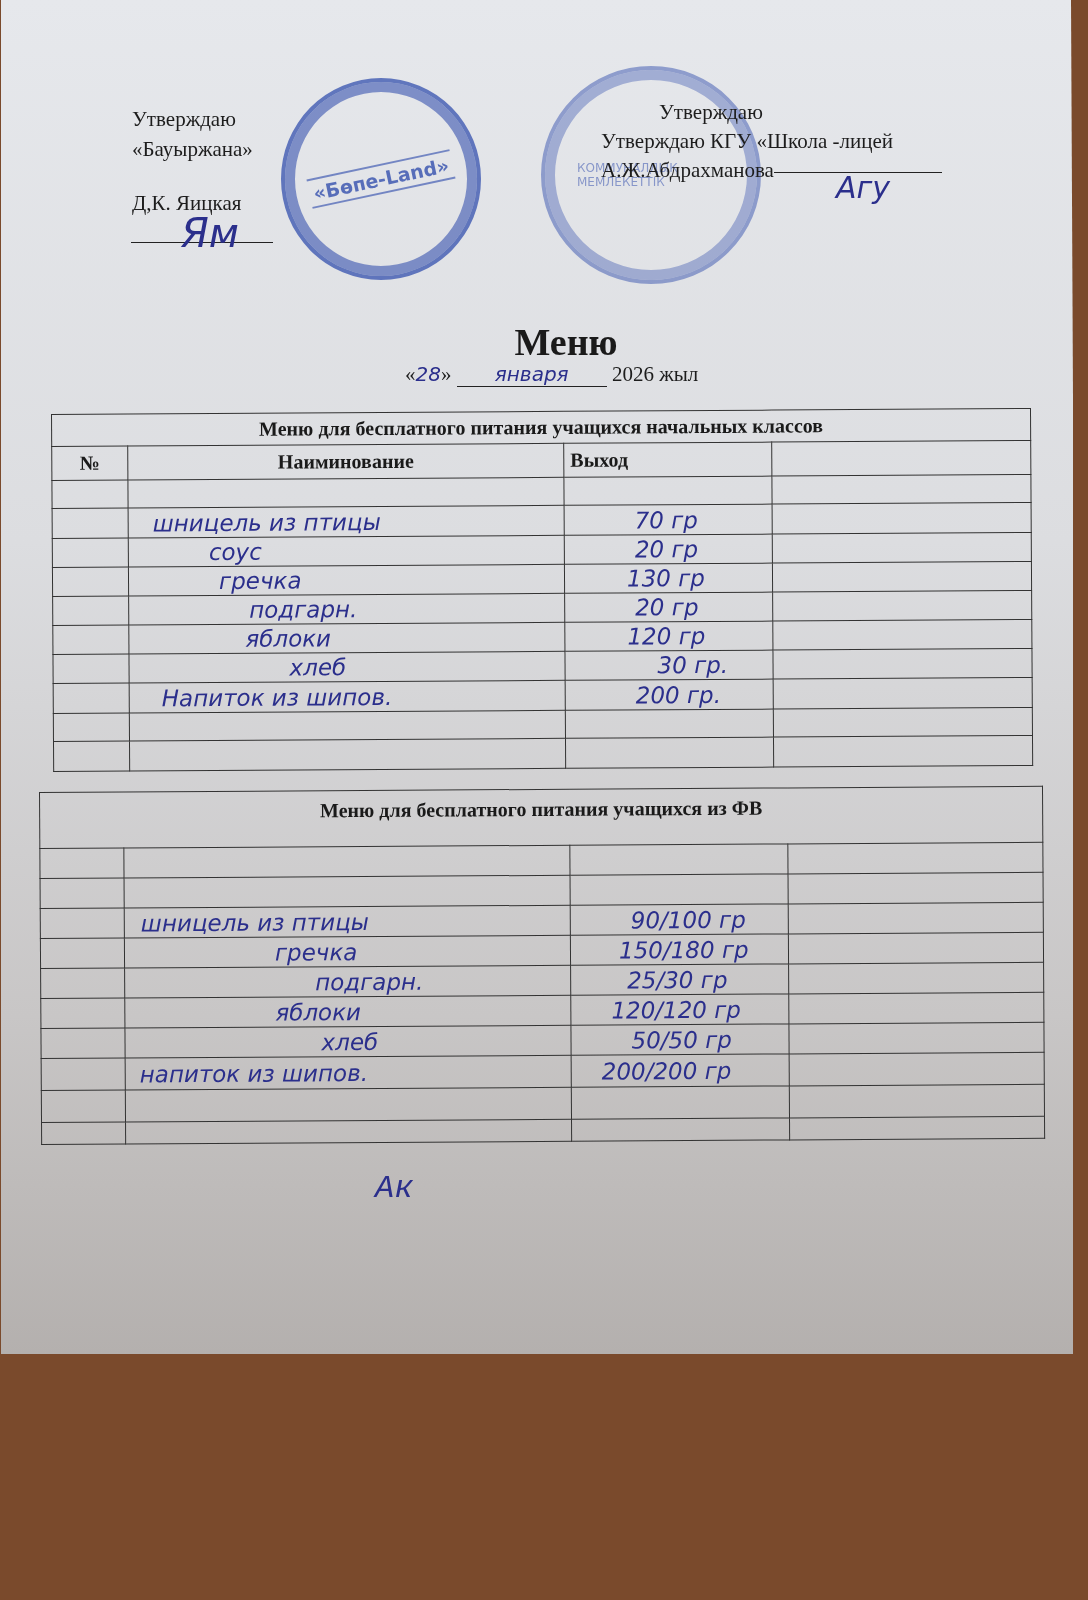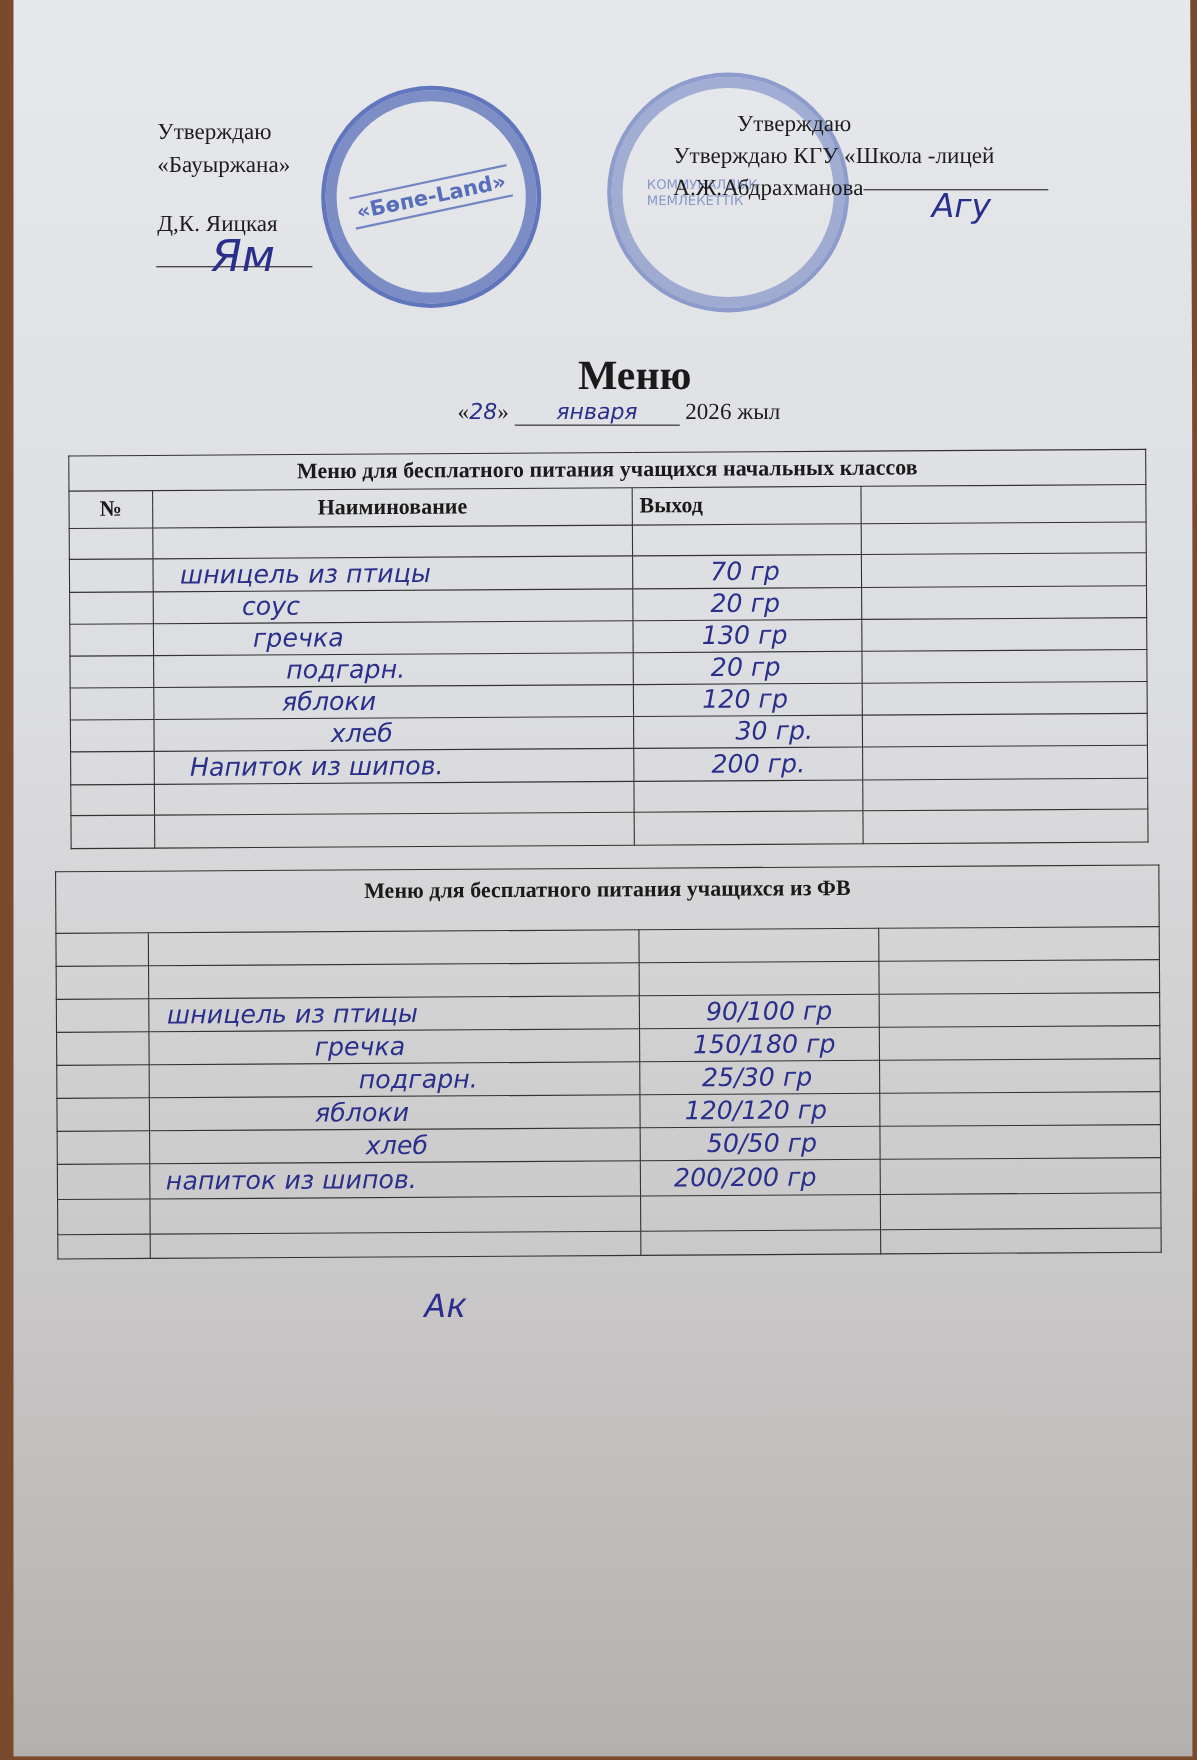--- a/index.html
+++ b/index.html
@@ -3,22 +3,22 @@
 <meta charset="utf-8">
 <style>
   html, body { margin: 0; padding: 0; }
   body {
     width: 1088px; height: 1600px; overflow: hidden;
     background: #7a4a2c;
     position: relative;
     font-family: "Liberation Serif", "DejaVu Serif", serif;
   }
   .paper {
-    position: absolute; left: 12px; top: 0;
-    width: 1072px; height: 1597px;
+    position: absolute; left: 1px; top: 0;
+    width: 1072px; height: 1354px;
     background: linear-gradient(180deg, #e6e8ec 0%, #dcdde0 40%, #c8c6c6 75%, #b4b0ae 100%);
     clip-path: polygon(0 0, 1070px 0, 1078px 1597px, 0 1597px);
   }
   .blue { color: #2b2f8c; font-family: "DejaVu Sans", sans-serif; font-style: italic; }
   .approve-left {
     position: absolute; left: 131px; top: 104px;
     font-size: 21px; line-height: 30px; color: #1d1d1d;
   }
   .approve-left .gap { height: 24px; }
   .sig-line-left {

